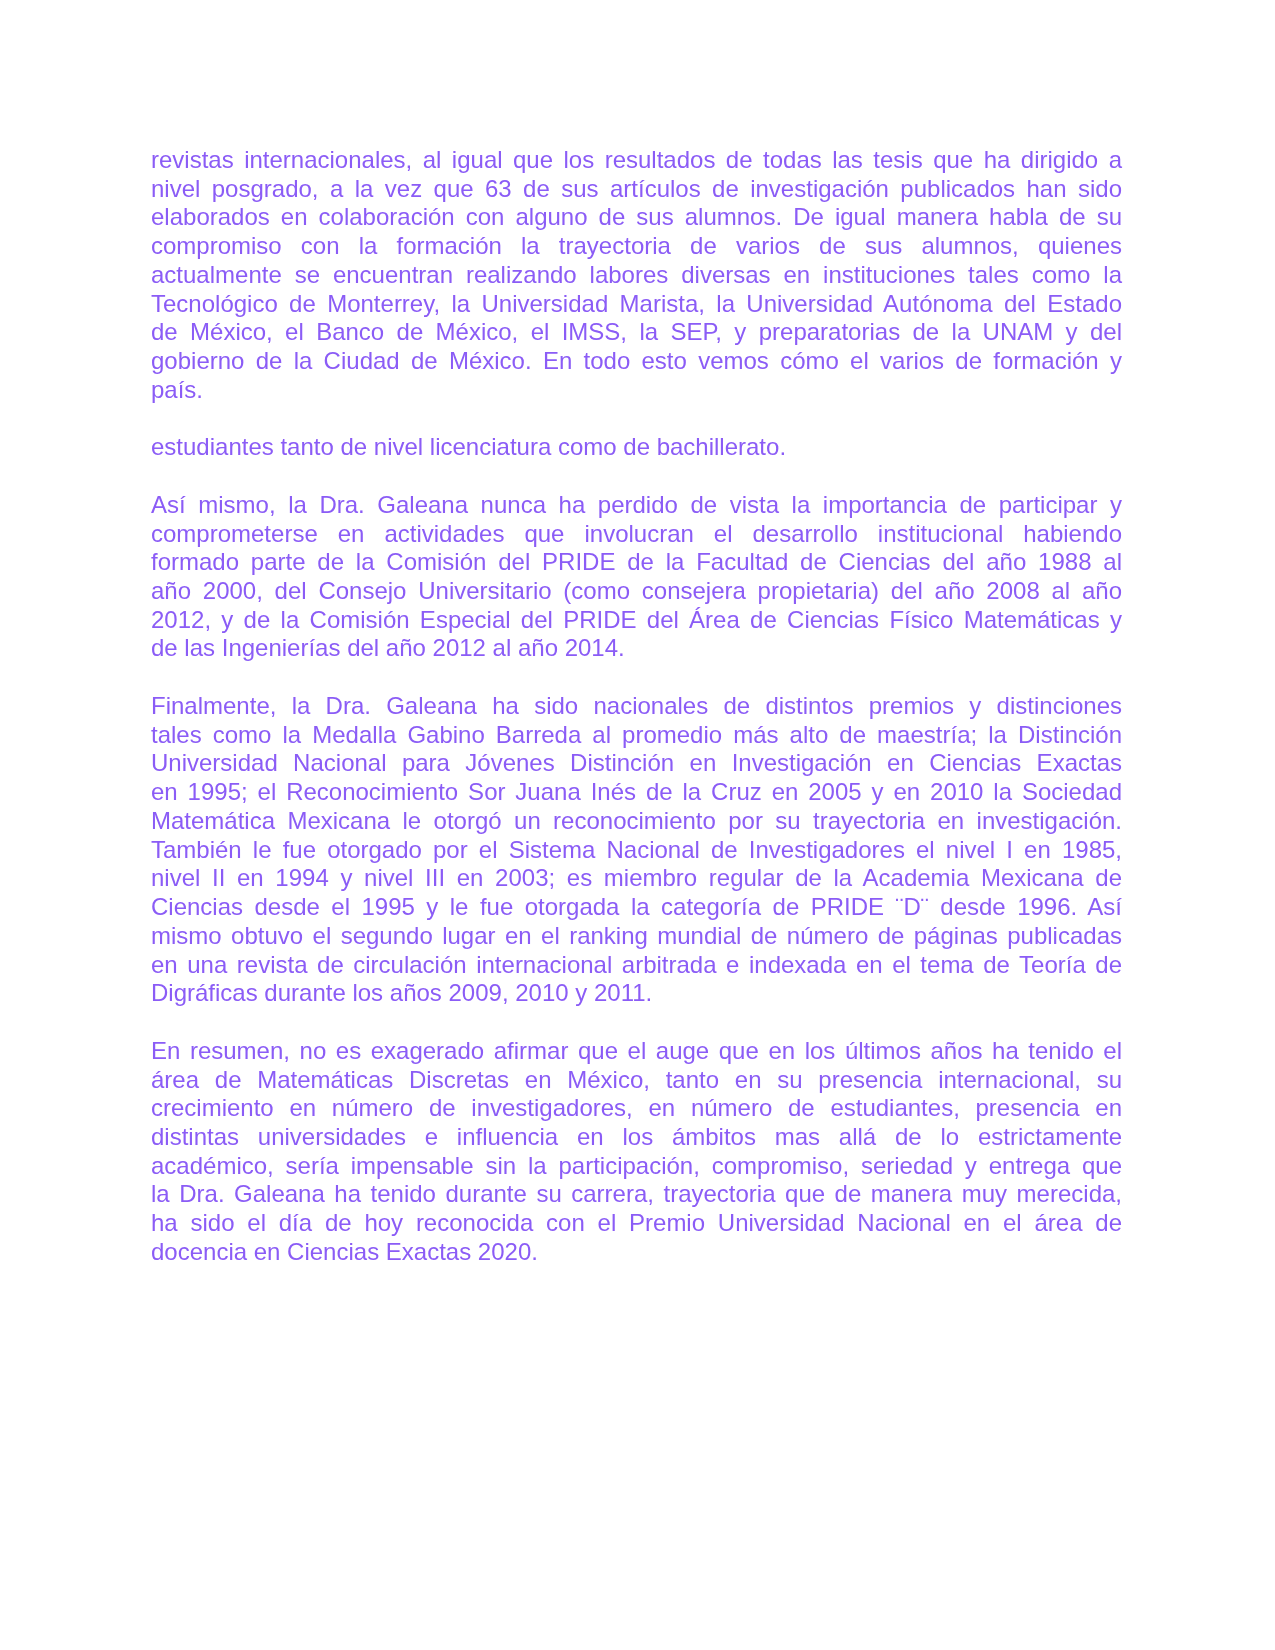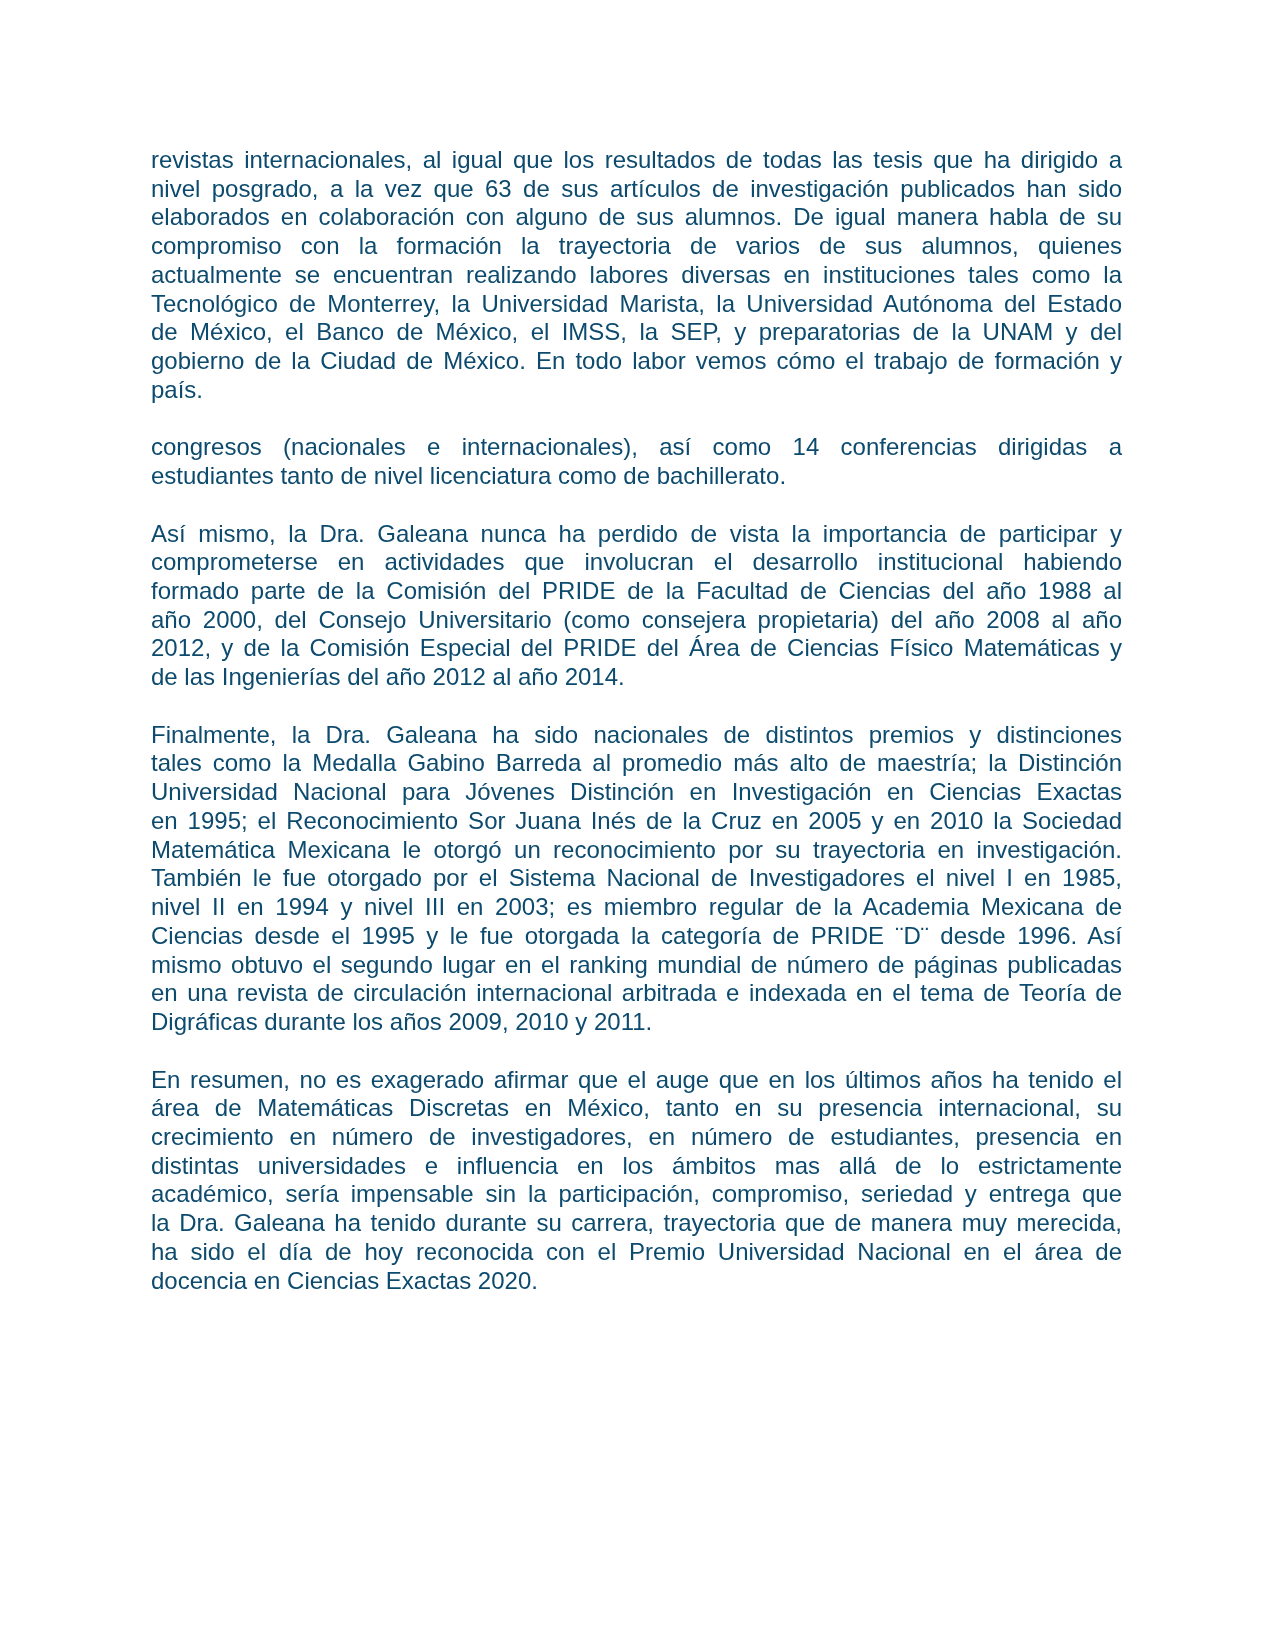--- a/index.html
+++ b/index.html
@@ -5,21 +5,21 @@
   html, body { margin: 0; padding: 0; background: #ffffff; }
   body { width: 1275px; height: 1650px; position: relative; overflow: hidden; }
   .page {
     position: absolute;
     left: 151px;
     top: 146px;
     width: 971px;
     font-family: "Liberation Sans", sans-serif;
     font-size: 24px;
     line-height: 28.74px;
-    color: #0c4a6e;
+    color: #8b5cf6;
   }
   .para { margin: 0 0 28.74px 0; }
   .line {
     display: block;
     white-space: nowrap;
     text-align: justify;
     text-align-last: justify;
     height: 28.74px;
     overflow: visible;
   }
@@ -31,26 +31,25 @@
 <div class="page">
 
   <div class="para">
     <span class="line">revistas internacionales, al igual que los resultados de todas las tesis que ha dirigido a</span>
     <span class="line">nivel posgrado, a la vez que 63 de sus artículos de investigación publicados han sido</span>
     <span class="line">elaborados en colaboración con alguno de sus alumnos. De igual manera habla de su</span>
     <span class="line">compromiso con la formación la trayectoria de varios de sus alumnos, quienes</span>
     <span class="line">actualmente se encuentran realizando labores diversas en instituciones tales como la</span>
     <span class="line">Tecnológico de Monterrey, la Universidad Marista, la Universidad Autónoma del Estado</span>
     <span class="line">de México, el Banco de México, el IMSS, la SEP,  y preparatorias de la UNAM y del</span>
-    <span class="line">gobierno de la Ciudad de México. En todo labor vemos cómo el trabajo de formación y</span>
+    <span class="line">gobierno de la Ciudad de México. En todo esto vemos cómo el varios de formación y</span>
     <span class="line last">país.</span>
   </div>
 
   <div class="para">
-    <span class="line">congresos (nacionales e internacionales), así como 14 conferencias dirigidas a</span>
     <span class="line last">estudiantes tanto de nivel licenciatura como de bachillerato.</span>
   </div>
 
   <div class="para">
     <span class="line">Así mismo, la Dra. Galeana nunca ha perdido de vista la importancia de participar y</span>
     <span class="line">comprometerse en actividades que involucran el desarrollo institucional habiendo</span>
     <span class="line">formado parte de la Comisión del PRIDE de la Facultad de Ciencias del año 1988 al</span>
     <span class="line">año 2000, del Consejo Universitario (como consejera propietaria) del año 2008 al año</span>
     <span class="line">2012, y de la Comisión Especial del PRIDE del Área de Ciencias Físico Matemáticas y</span>
     <span class="line last">de las Ingenierías del año  2012 al año 2014.</span>

